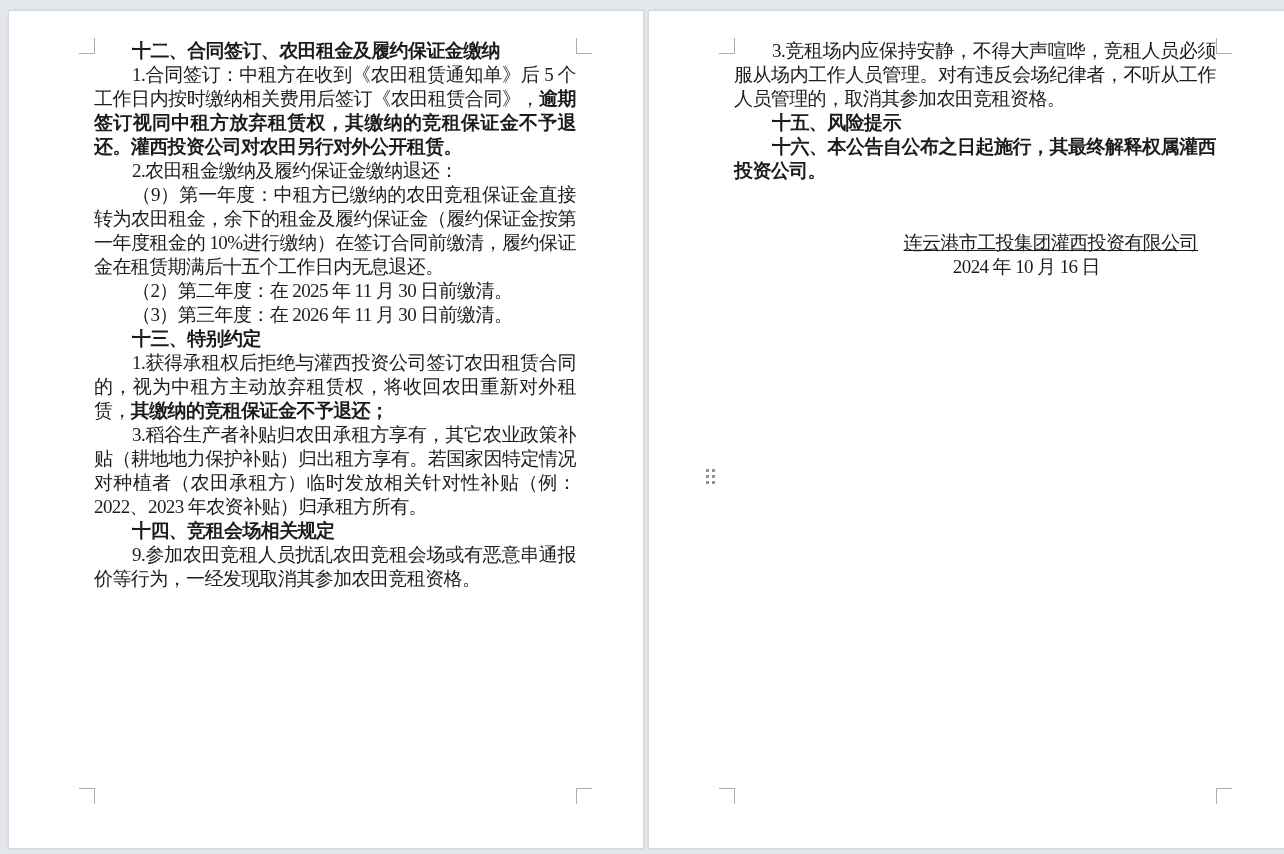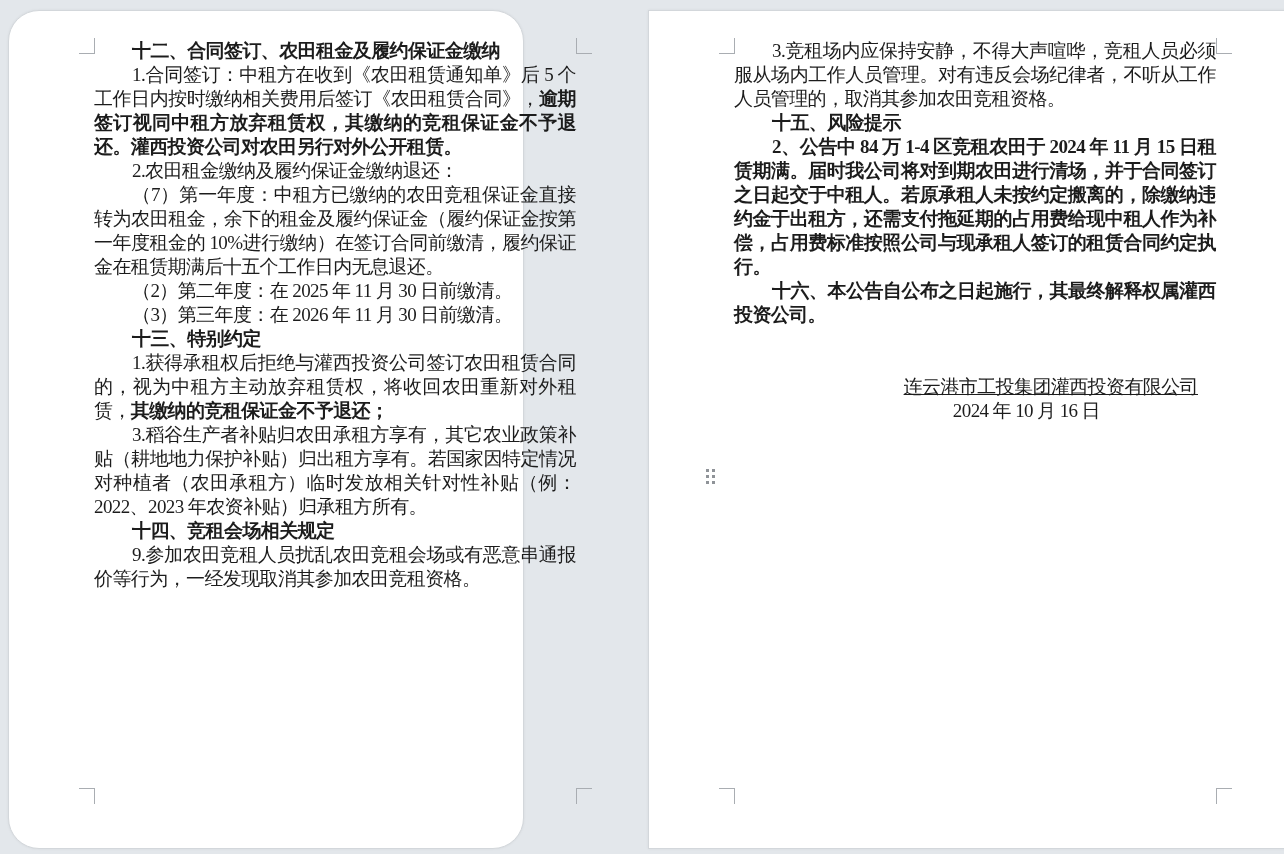--- a/index.html
+++ b/index.html
@@ -16,21 +16,21 @@
   }
   .page {
     position: absolute;
     top: 10px;
     height: 839px;
     background: #ffffff;
     border: 1px solid #d3d7db;
     box-sizing: border-box;
     box-shadow: 0 0 3px rgba(0,0,0,0.06);
   }
-  .page-1 { left: 8px;   width: 516px; border-radius: 31px; }
+  .page-1 { left: 8px;   width: 636px; }
   .page-2 { left: 648px; width: 640px; border-right: none; }
   .text-area {
     position: absolute;
     left: 85px;
     top: 28px;
     width: 482px;
     color: #1c1c1c;
     font-size: 19px;
     line-height: 24px;
     letter-spacing: -0.6px;
@@ -75,21 +75,21 @@
 
   <div class="page page-1">
     <div class="mark tl"></div>
     <div class="mark tr"></div>
     <div class="mark bl"></div>
     <div class="mark br"></div>
     <div class="text-area">
         <div class="para heading"><span class="bold">十二、合同签订、农田租金及履约保证金缴纳</span></div>
         <div class="para body"><span>1.合同签订：中租方在收到《农田租赁通知单》后 5 个工作日内按时缴纳相关费用后签订《农田租赁合同》，</span><span class="bold">逾期签订视同中租方放弃租赁权，其缴纳的竞租保证金不予退还。灌西投资公司对农田另行对外公开租赁。</span></div>
         <div class="para body"><span>2.农田租金缴纳及履约保证金缴纳退还：</span></div>
-        <div class="para body"><span>（7）第一年度：中租方已缴纳的农田竞租保证金直接转为农田租金，余下的租金及履约保证金（履约保证金按第一年度租金的 10%进行缴纳）在签订合同前缴清，履约保证金在租赁期满后十五个工作日内无息退还。</span></div>
+        <div class="para body"><span>（9）第一年度：中租方已缴纳的农田竞租保证金直接转为农田租金，余下的租金及履约保证金（履约保证金按第一年度租金的 10%进行缴纳）在签订合同前缴清，履约保证金在租赁期满后十五个工作日内无息退还。</span></div>
         <div class="para body"><span>（2）第二年度：在 2025 年 11 月 30 日前缴清。</span></div>
         <div class="para body"><span>（3）第三年度：在 2026 年 11 月 30 日前缴清。</span></div>
         <div class="para heading"><span class="bold">十三、特别约定</span></div>
         <div class="para body"><span>1.获得承租权后拒绝与灌西投资公司签订农田租赁合同的，视为中租方主动放弃租赁权，将收回农田重新对外租赁，</span><span class="bold">其缴纳的竞租保证金不予退还；</span></div>
         <div class="para body"><span>3.稻谷生产者补贴归农田承租方享有，其它农业政策补贴（耕地地力保护补贴）归出租方享有。若国家因特定情况对种植者（农田承租方）临时发放相关针对性补贴（例：2022、2023 年农资补贴）归承租方所有。</span></div>
         <div class="para heading"><span class="bold">十四、竞租会场相关规定</span></div>
         <div class="para body"><span>9.参加农田竞租人员扰乱农田竞租会场或有恶意串通报价等行为，一经发现取消其参加农田竞租资格。</span></div>
       </div>
   </div>
 
@@ -102,21 +102,20 @@
       <i></i>
         <i></i>
         <i></i>
         <i></i>
         <i></i>
         <i></i>
     </div>
     <div class="text-area">
         <div class="para body"><span>3.竞租场内应保持安静，不得大声喧哗，竞租人员必须服从场内工作人员管理。对有违反会场纪律者，不听从工作人员管理的，取消其参加农田竞租资格。</span></div>
         <div class="para heading"><span class="bold">十五、风险提示</span></div>
-        <div class="para body"><span class="bold">2、公告中 84 万 1-4 区竞租农田于 2024 年 11 月 15 日租赁期满。届时我公司将对到期农田进行清场，并于合同签订之日起交于中租人。若原承租人未按约定搬离的，除缴纳违约金于出租方，还需支付拖延期的占用费给现中租人作为补偿，占用费标准按照公司与现承租人签订的租赁合同约定执行。</span></div>
         <div class="para body"><span class="bold">十六、本公告自公布之日起施行，其最终解释权属灌西投资公司。</span></div>
         <div class="para blank"></div>
         <div class="para blank"></div>
         <div class="para sign-name"><span>连云港市工投集团灌西投资有限公司</span></div>
         <div class="para sign-date"><span>2024 年 10 月 16 日</span></div>
       </div>
   </div>
 
 </div>
 

